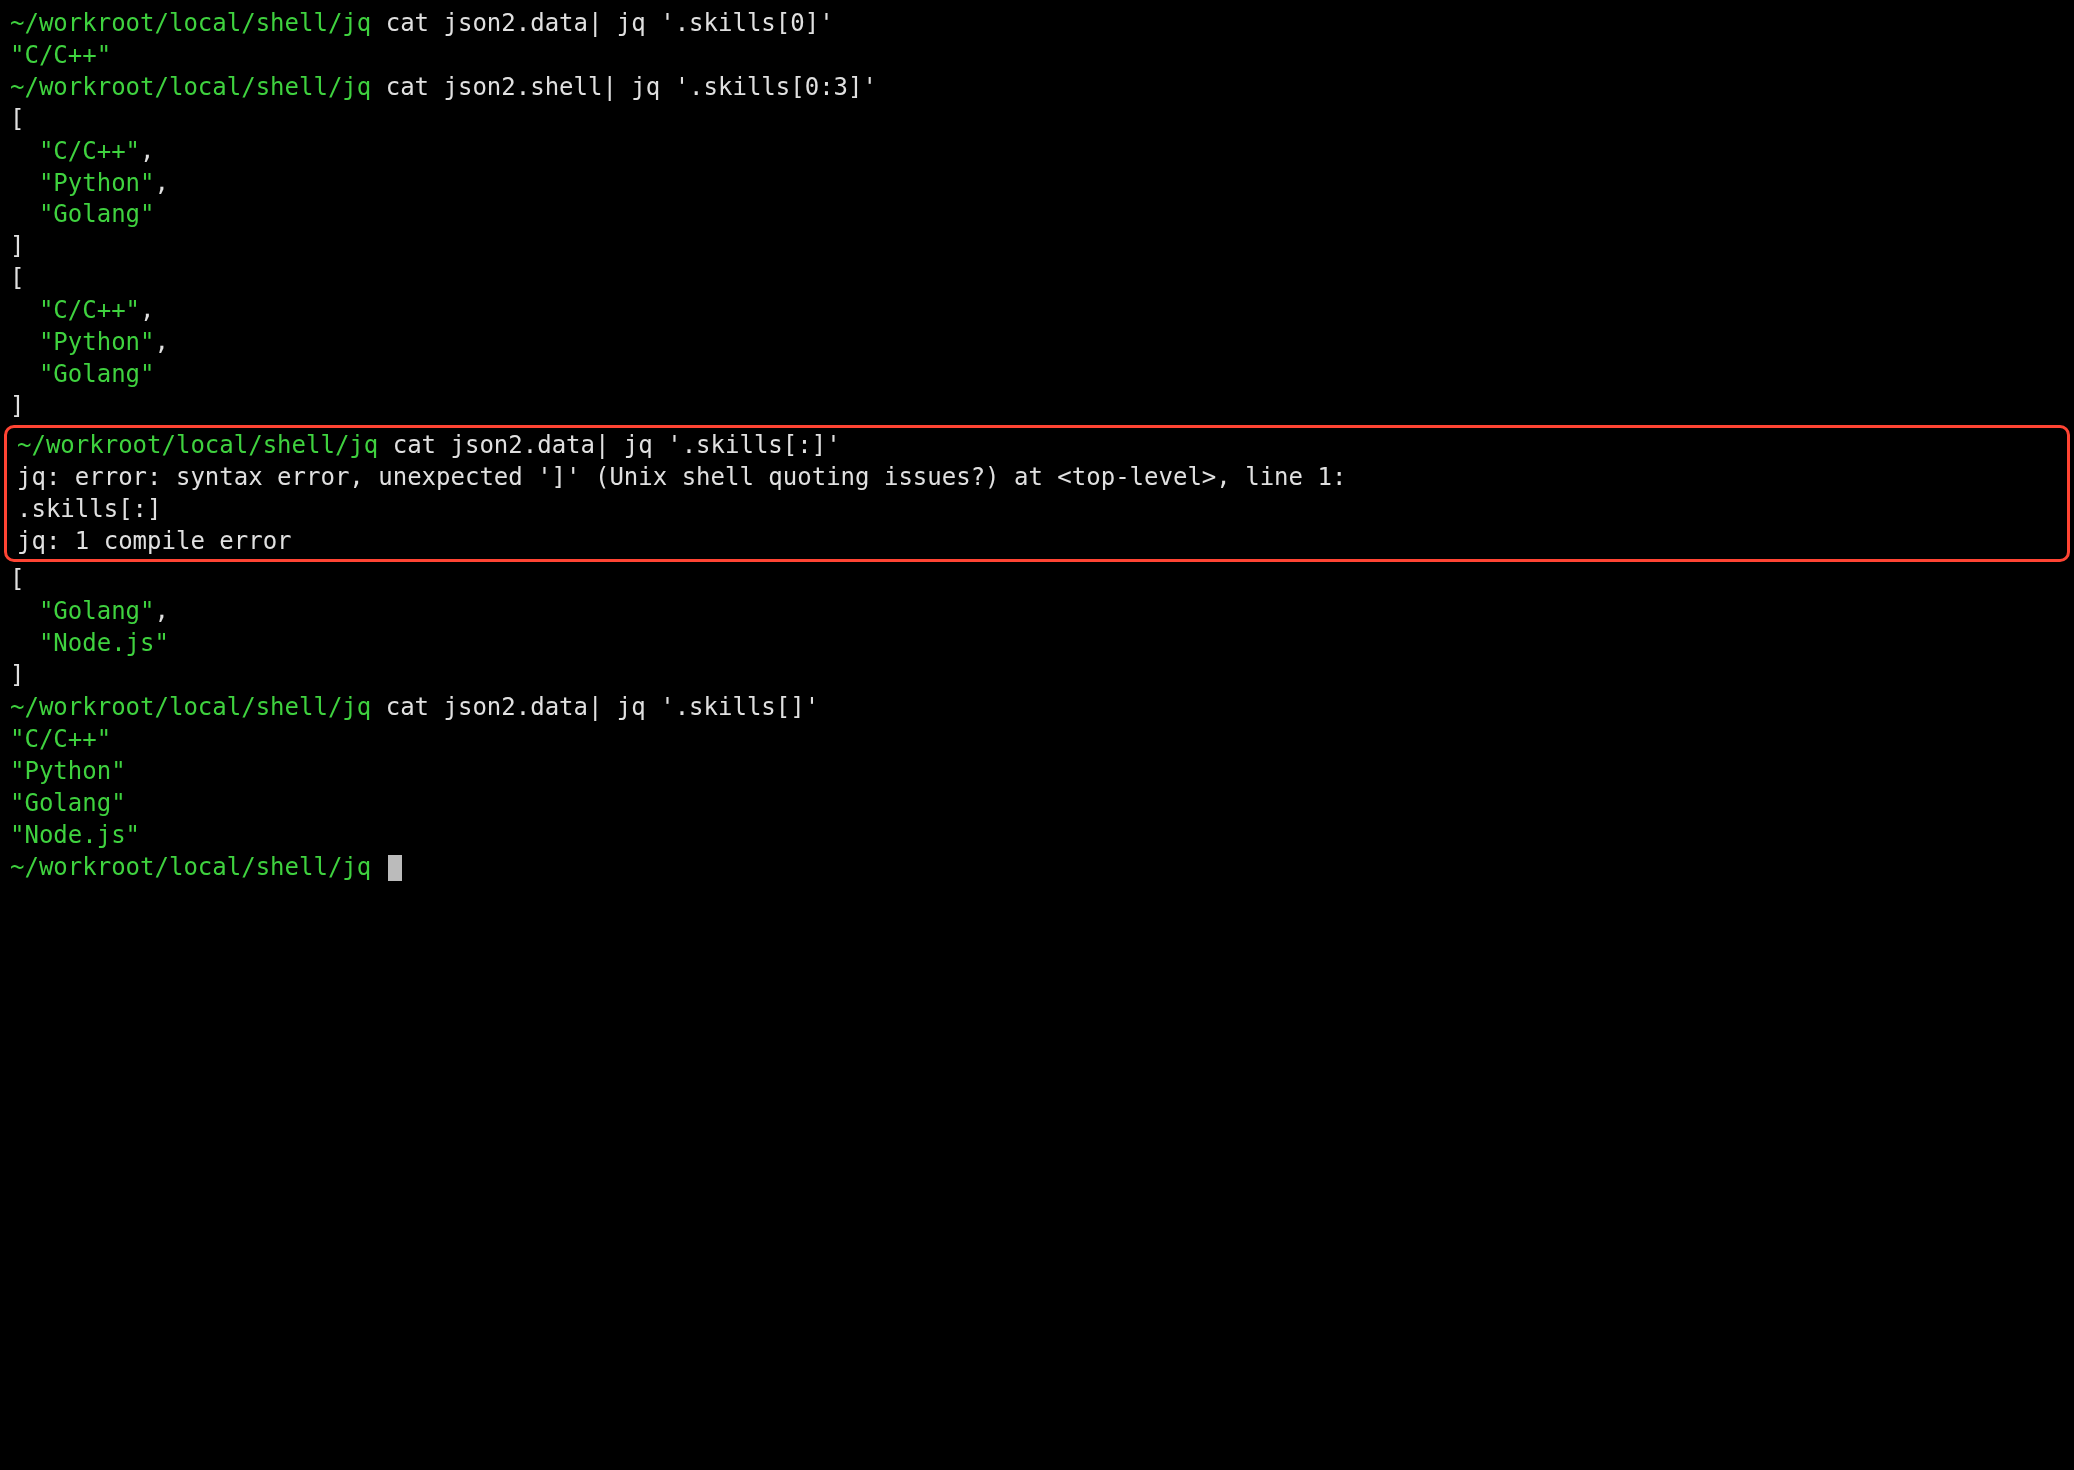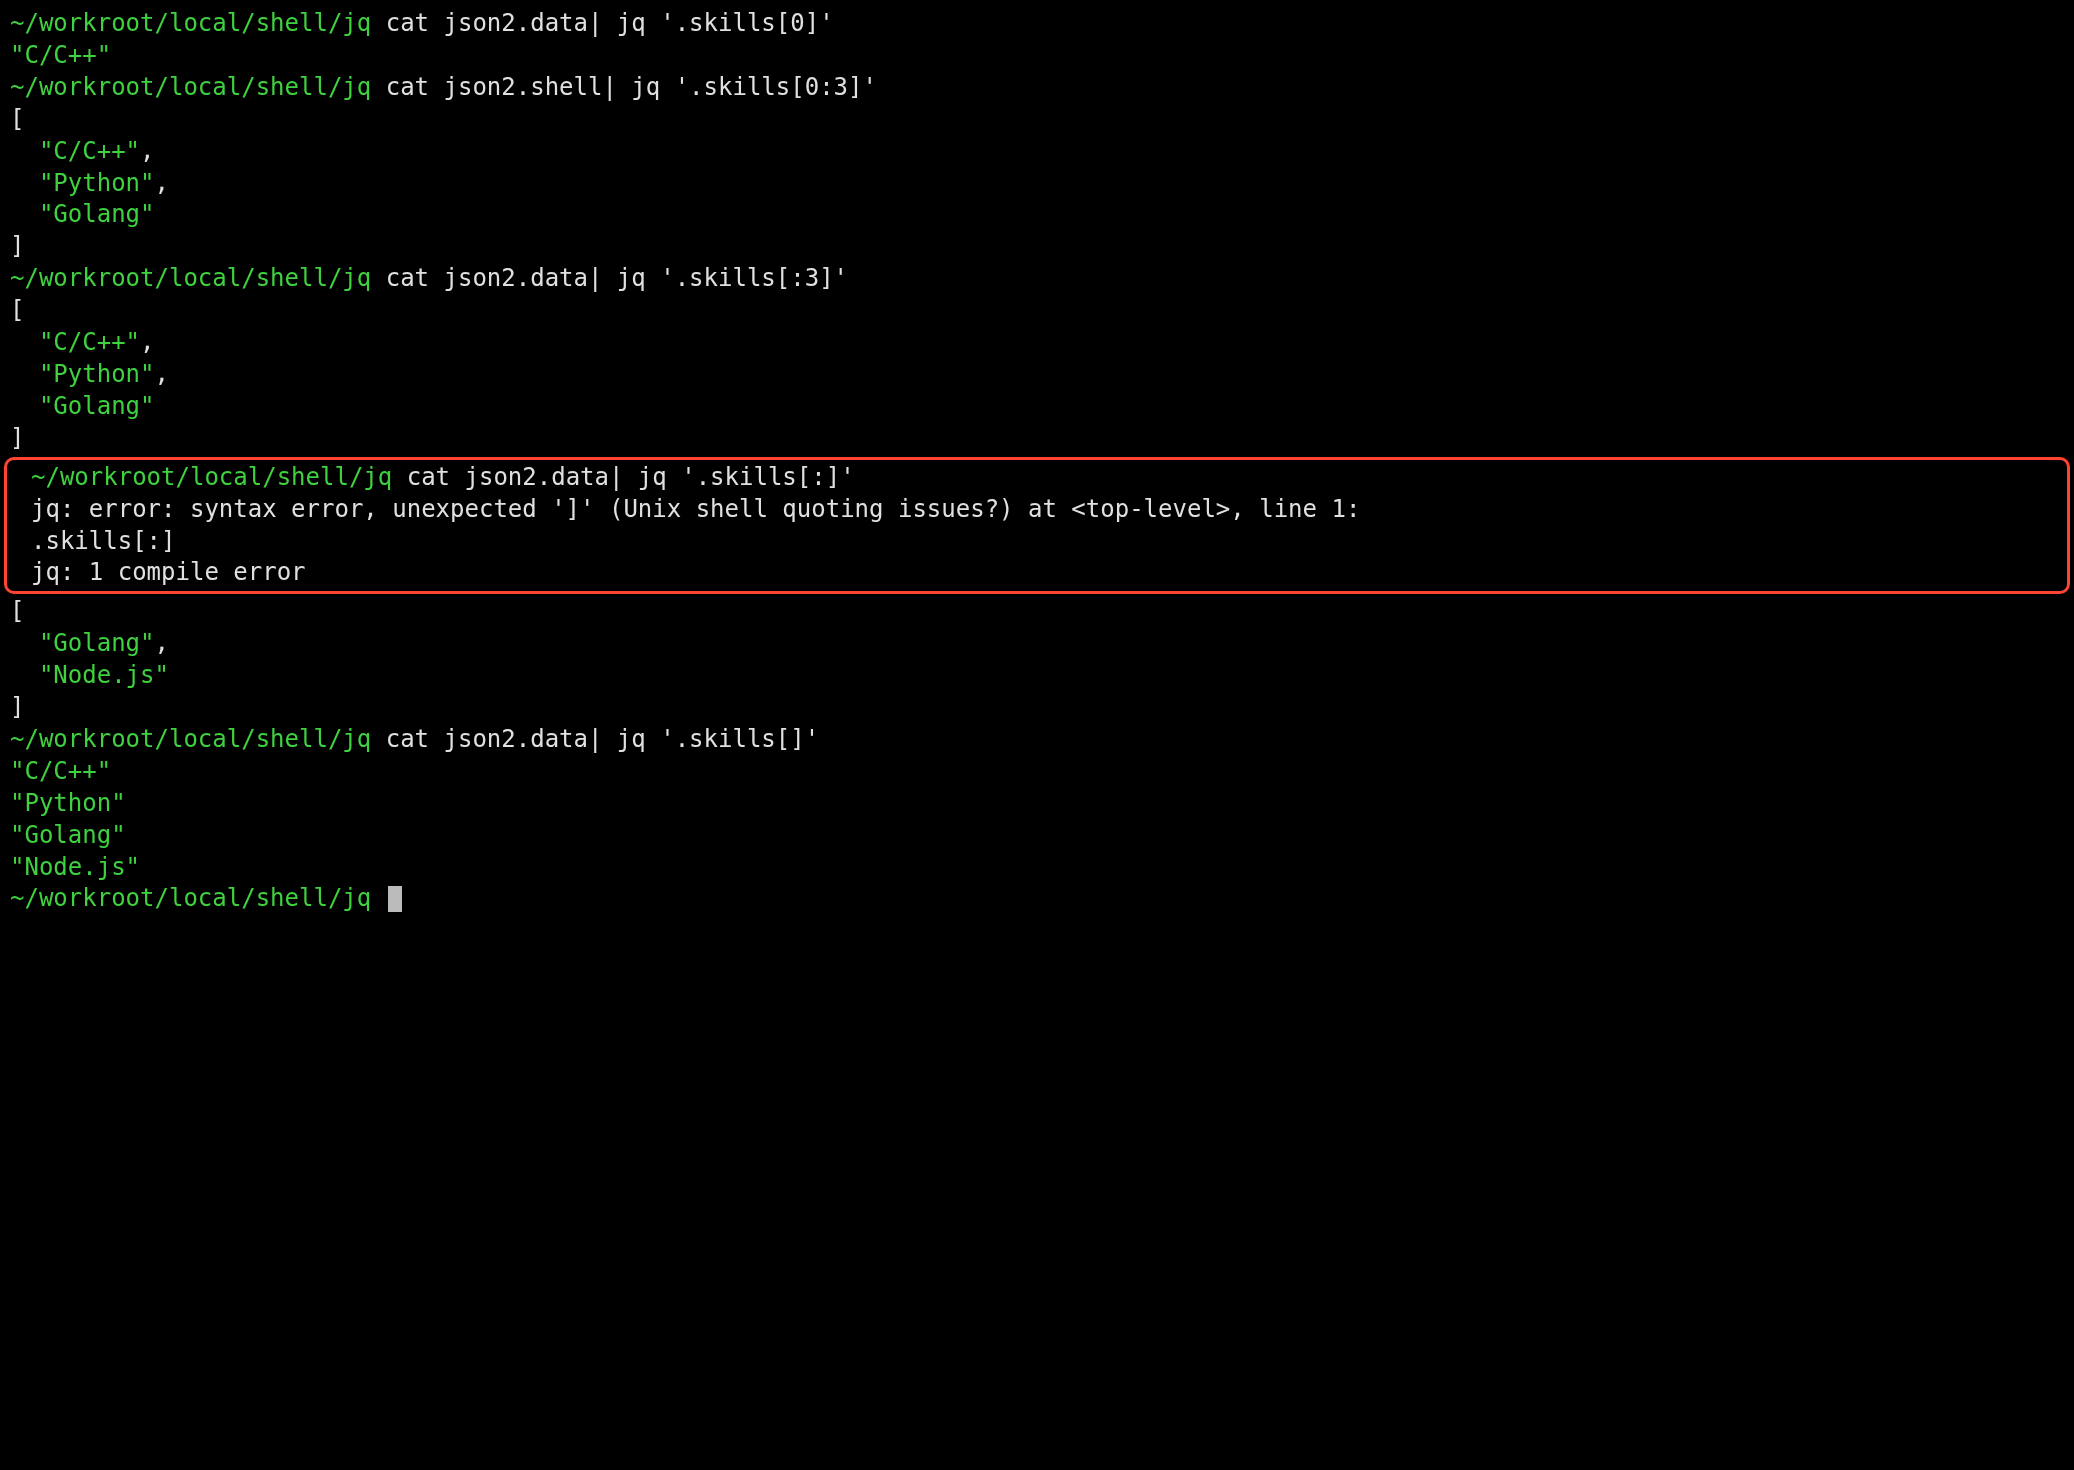--- a/index.html
+++ b/index.html
@@ -27,21 +27,21 @@
     }
     .output-white {
       color: #e0e0e0;
     }
     .output-green {
       color: #3fd23f;
     }
     .highlight-box {
       border: 3px solid #ff4433;
       border-radius: 10px;
-      padding: 2px 24px;
+      padding: 2px 10px;
       margin: 2px -6px;
     }
     .cursor {
       display: inline-block;
       width: 14px;
       height: 26px;
       background-color: #bbbbbb;
       vertical-align: text-bottom;
       margin-left: 2px;
     }
@@ -51,21 +51,20 @@
 
 <div id="terminal">
     <div class="line"><span class="prompt">~/workroot/local/shell/jq</span><span class="cmd"> cat json2.data| jq '.skills[0]'</span></div>
     <div class="line"><span class="output-green">"C/C++"</span></div>
     <div class="line"><span class="prompt">~/workroot/local/shell/jq</span><span class="cmd"> cat json2.shell| jq '.skills[0:3]'</span></div>
     <div class="line"><span class="output-white">[</span></div>
     <div class="line"><span class="output-white">  </span><span class="output-green">"C/C++"</span><span class="output-white">,</span></div>
     <div class="line"><span class="output-white">  </span><span class="output-green">"Python"</span><span class="output-white">,</span></div>
     <div class="line"><span class="output-white">  </span><span class="output-green">"Golang"</span></div>
     <div class="line"><span class="output-white">]</span></div>
-    <div class="line"><span class="prompt">~/workroot/local/shell/jq</span><span class="cmd"> cat json2.data| jq '.skills[:3]'</span></div>
     <div class="line"><span class="output-white">[</span></div>
     <div class="line"><span class="output-white">  </span><span class="output-green">"C/C++"</span><span class="output-white">,</span></div>
     <div class="line"><span class="output-white">  </span><span class="output-green">"Python"</span><span class="output-white">,</span></div>
     <div class="line"><span class="output-white">  </span><span class="output-green">"Golang"</span></div>
     <div class="line"><span class="output-white">]</span></div>
     <div class="highlight-box">
       <div class="line"><span class="prompt">~/workroot/local/shell/jq</span><span class="cmd"> cat json2.data| jq '.skills[:]'</span></div>
       <div class="line"><span class="output-white">jq: error: syntax error, unexpected ']' (Unix shell quoting issues?) at &lt;top-level&gt;, line 1:</span></div>
       <div class="line"><span class="output-white">.skills[:]</span></div>
       <div class="line"><span class="output-white">jq: 1 compile error</span></div>

